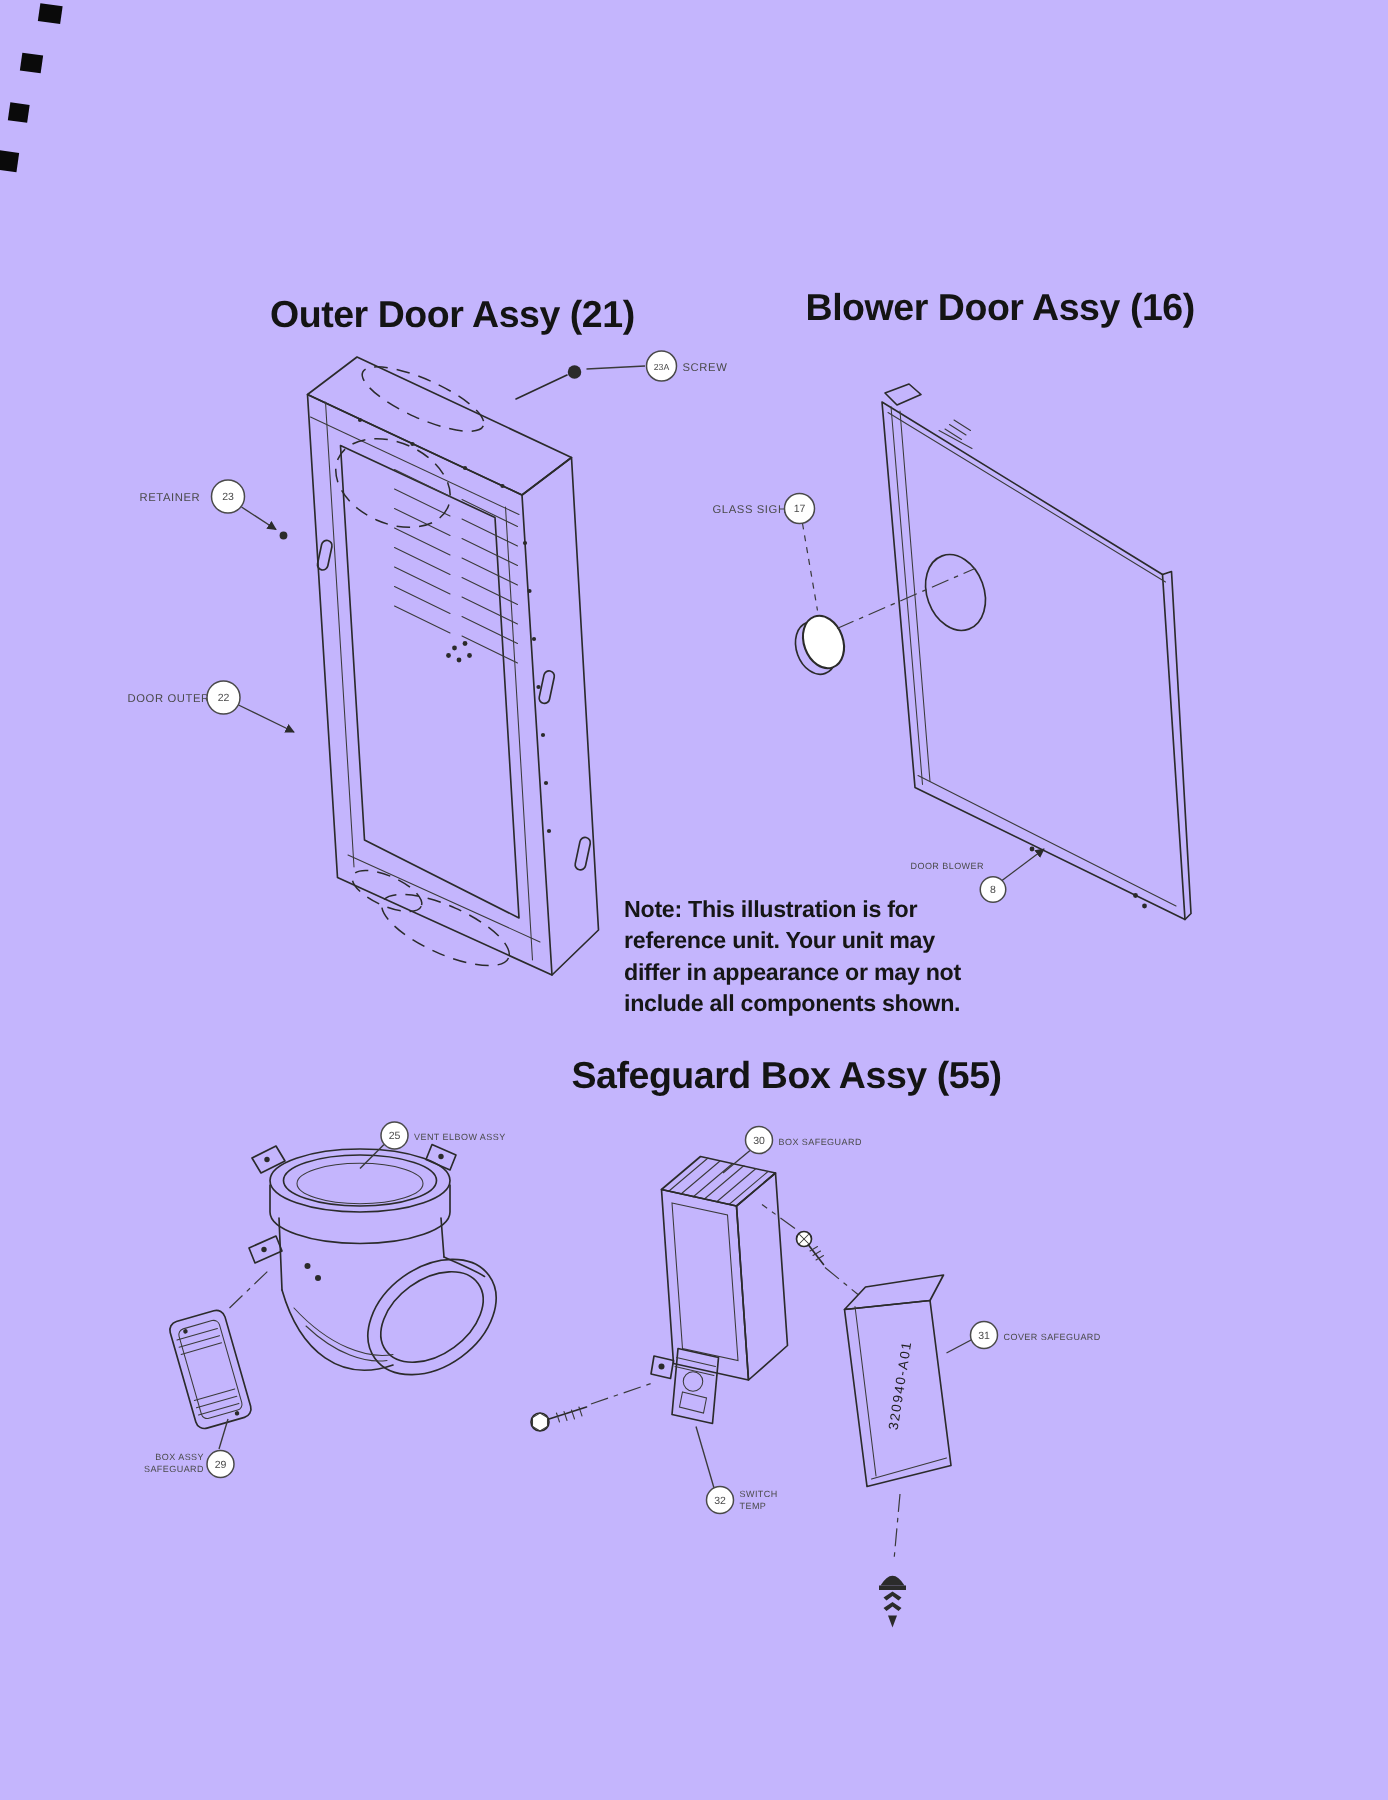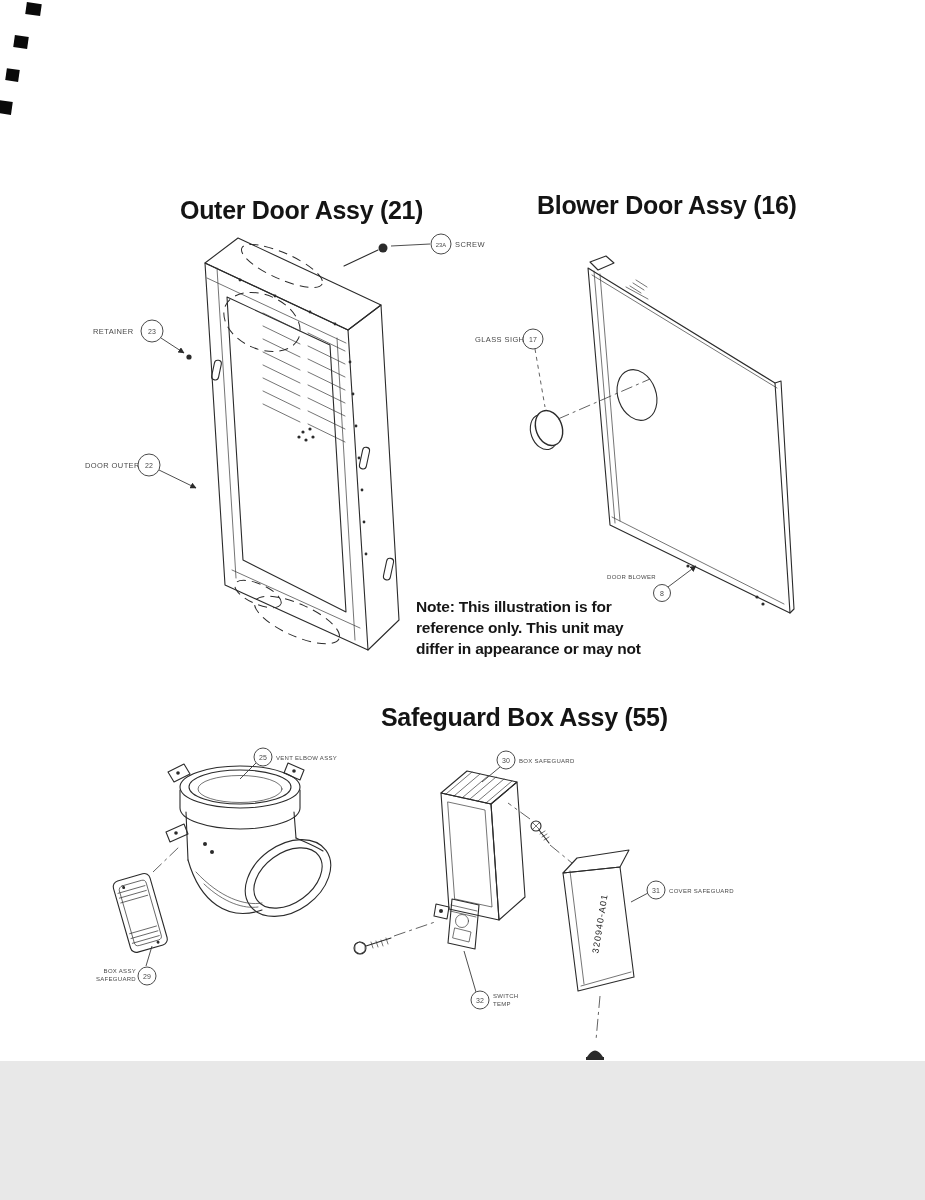--- a/index.html
+++ b/index.html
@@ -1,18 +1,18 @@
 <!DOCTYPE html>
 <html><head>
 <meta charset="utf-8">
 <style>
   html,body { margin:0; padding:0; background:#e8e8e8; }
   .page {
-    position:relative; width:925px; height:1061px; margin:0 auto;
-    background:#ffffff; overflow:hidden;
+    position:relative; width:925px; height:1200px; margin:0 auto;
+    background:#c4b5fd; overflow:hidden;
     font-family:"Liberation Sans", sans-serif; color:#1a1a1a;
   }
   .title {
     position:absolute; font-size:25px; font-weight:600; letter-spacing:-0.3px;
     color:#141414; white-space:nowrap;
   }
   #title-outer-door { left:180px; top:196px; }
   #title-blower-door { left:537px; top:191px; }
   #title-vent { left:150px; top:703px; }
   #title-safeguard { left:381px; top:703px; }
@@ -40,22 +40,23 @@
 <body>
 
 <div class="page">
 
   <div id="title-outer-door" class="title">Outer Door Assy (21)</div>
   <div id="title-blower-door" class="title">Blower Door Assy (16)</div>
   <div id="title-safeguard" class="title">Safeguard Box Assy (55)</div>
 
   <div class="note">
     <div>Note: This illustration is for</div>
-    <div>reference only. This unit may</div>
+    <div>reference unit. Your unit may</div>
     <div>differ in appearance or may not</div>
+    <div>include all components shown.</div>
   </div>
 
   <svg class="art" viewBox="0 0 925 1200">
     <defs>
       <marker id="arr" viewBox="0 0 10 10" refX="9" refY="5" markerWidth="7" markerHeight="7" orient="auto">
         <path d="M0,0 L10,5 L0,10 Z" fill="#2b2b2b"></path>
       </marker>
     </defs>
 
     <g fill="#0a0a0a">

